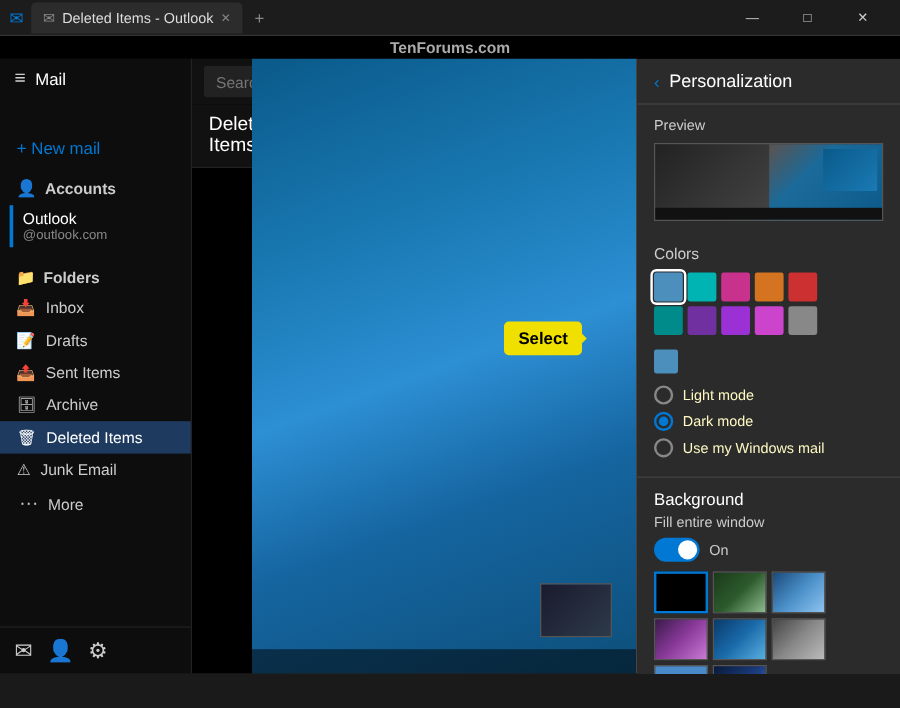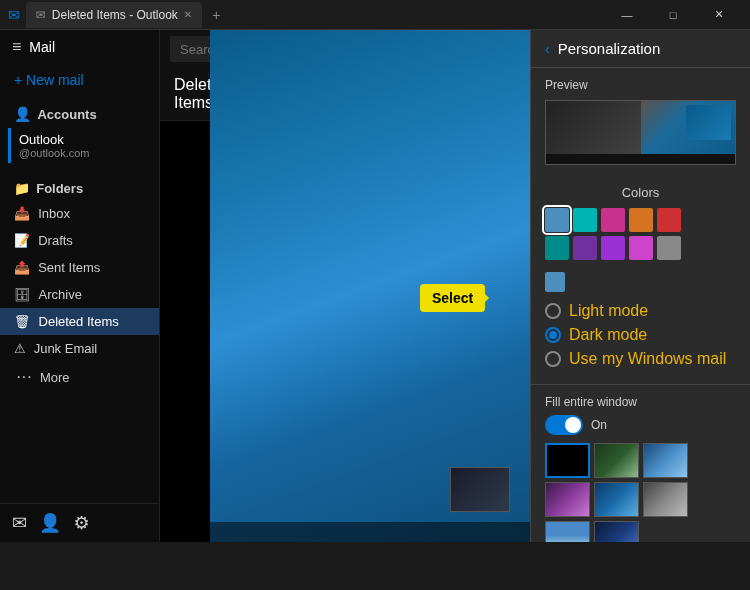--- a/index.html
+++ b/index.html
@@ -31,21 +31,21 @@
     .app-layout { display: flex; height: calc(590px - 30px - 28px - 20px); }
 
     
     .sidebar {
       width: 160px; background: #0d0d0d; display: flex; flex-direction: column;
       border-right: 1px solid #222; flex-shrink: 0;
     }
     .sidebar-header { display: flex; align-items: center; padding: 8px 12px; color: #fff; font-size: 13px; font-weight: 500; }
     .sidebar-menu-btn { color: #ccc; font-size: 16px; margin-right: 8px; cursor: pointer; }
     .sidebar-new-mail {
-      display: flex; align-items: center; padding: 10px 14px; color: #fff; font-size: 14px; cursor: pointer; gap: 8px;
+      display: flex; align-items: center; padding: 10px 14px; color: #fff; font-size: 14px; cursor: pointer; gap: 8px; margin-top: 24px;
     }
     .sidebar-section { padding: 10px 14px 4px; }
     .sidebar-section-title { color: #ccc; font-size: 13px; font-weight: 600; display: flex; align-items: center; gap: 6px; }
     .sidebar-account-wrapper { position: relative; padding-left: 4px; background: #1a1a2e; border-left: 3px solid #0078d4; padding: 4px 10px; }
     .folders-section { padding: 10px 14px 4px; }
     .folder-item { padding: 6px 14px; color: #ccc; font-size: 13px; cursor: pointer; display: flex; align-items: center; gap: 8px; }
     .folder-item.active { background: #1e3a5f; color: #fff; }
     .sidebar-bottom { margin-top: auto; display: flex; align-items: center; padding: 8px 12px; gap: 12px; border-top: 1px solid #222; }
 
     
@@ -91,21 +91,21 @@
     .color-swatch { width: 24px; height: 24px; border-radius: 2px; cursor: pointer; }
     .color-swatch.selected { outline: 2px solid #fff; outline-offset: 1px; }
     .accent-option { display: flex; align-items: center; gap: 8px; padding: 4px 0; cursor: pointer; }
     .accent-swatch { width: 20px; height: 20px; border-radius: 2px; }
     .accent-label { color: #ccc; font-size: 12px; }
     .radio-group { display: flex; flex-direction: column; gap: 6px; margin: 6px 0; }
     .radio-item { display: flex; align-items: center; gap: 8px; cursor: pointer; }
     .radio-circle { width: 16px; height: 16px; border-radius: 50%; border: 2px solid #888; display: flex; align-items: center; justify-content: center; }
     .radio-circle.selected { border-color: #0078d4; }
     .radio-dot { width: 8px; height: 8px; border-radius: 50%; background: #0078d4; }
-    .radio-label { color: #eab308; font-size: 16px; }
+    .radio-label { color: #fef9c3; font-size: 12px; }
     .bg-section { border-top: 1px solid #444; padding: 10px 14px; }
     .bg-title { color: #fff; font-size: 14px; margin-bottom: 4px; }
     .bg-subtitle { color: #ccc; font-size: 12px; margin-bottom: 6px; }
     .toggle-row { display: flex; align-items: center; gap: 8px; margin-bottom: 8px; }
     .toggle { width: 38px; height: 20px; background: #0078d4; border-radius: 10px; position: relative; cursor: pointer; }
     .toggle-knob { width: 16px; height: 16px; background: #fff; border-radius: 50%; position: absolute; top: 2px; right: 2px; }
     .toggle-label { color: #ccc; font-size: 12px; }
     .bg-grid { display: flex; flex-wrap: wrap; gap: 4px; margin-bottom: 8px; }
     .bg-thumb { width: 45px; height: 35px; cursor: pointer; border: 1px solid #555; }
     .bg-thumb.black { background: #000; }
@@ -139,20 +139,21 @@
       </div>
       <span class="tab-add">+</span>
     </div>
     <div class="title-bar-controls">
       <button class="title-bar-btn">—</button>
       <button class="title-bar-btn">□</button>
       <button class="title-bar-btn close">✕</button>
     </div>
   </div>
 
+  <div class="watermark-bar">TenForums.com</div>
 
   <div class="app-layout">
 
     <div class="sidebar">
       <div class="sidebar-header">
         <span class="sidebar-menu-btn">≡</span>
         <span style="color:#fff; font-size:14px; font-weight:500;">Mail</span>
       </div>
 
       <div class="sidebar-new-mail" style="color:#0078d4; font-size:14px; padding: 8px 14px;">+ New mail</div>
@@ -245,21 +246,21 @@
         <div class="settings-label">Preview</div>
         <div class="preview-box">
           <div style="position:absolute; left:0; top:0; width:50%; height:100%; background: linear-gradient(135deg, #222 0%, #444 100%);"></div>
           <div class="preview-inner">
             <div style="width:100%; height:100%; background:linear-gradient(135deg, #0a5a8a, #1a7ab4);"></div>
           </div>
           <div class="preview-taskbar"></div>
         </div>
       </div>
 
-      <div class="settings-section" style="padding-top:0;text-align:center;">
+      <div class="settings-section" style="padding-top:0;">
         <div class="colors-label">Colors</div>
         <div class="color-grid">
           <div class="color-row">
             <div class="color-swatch selected" style="background:#4c8fbd;"></div>
             <div class="color-swatch" style="background:#00b4b4;"></div>
             <div class="color-swatch" style="background:#c8328c;"></div>
             <div class="color-swatch" style="background:#d47320;"></div>
             <div class="color-swatch" style="background:#cc3030;"></div>
           </div>
           <div class="color-row">
@@ -287,20 +288,21 @@
           </div>
           <div class="radio-item">
             <div class="radio-circle">
             </div>
             <span class="radio-label">Use my Windows mail</span>
           </div>
         </div>
       </div>
 
       <div class="bg-section">
+        <div class="bg-title">Background</div>
         <div class="bg-subtitle">Fill entire window</div>
         <div class="toggle-row">
           <div class="toggle">
             <div class="toggle-knob"></div>
           </div>
           <span class="toggle-label">On</span>
         </div>
         <div class="bg-grid">
           <div class="bg-thumb black selected"></div>
           <div class="bg-thumb" style="background:linear-gradient(135deg,#1a3a1a,#2d5a2d,#8fbc8f);"></div>
@@ -310,15 +312,15 @@
           <div class="bg-thumb" style="background:linear-gradient(135deg,#444,#888,#bbb);"></div>
           <div class="bg-thumb" style="background:linear-gradient(180deg,#4a8ac8 40%,#7ab0d4 60%,#a0c8e8 80%,#ddeeff 100%);"></div>
           <div class="bg-thumb" style="background:linear-gradient(135deg,#0a1a3a,#1a3a7a,#4a7ac8);"></div>
         </div>
 
       </div>
     </div>
 
   </div>
 
-  <div class="select-tooltip" style="position:absolute; top:284px; left:420px;">Select</div>
+  <div class="select-tooltip" style="position:absolute; top:268px; left:420px;">Select</div>
 
 </div>
 
 </body></html>

